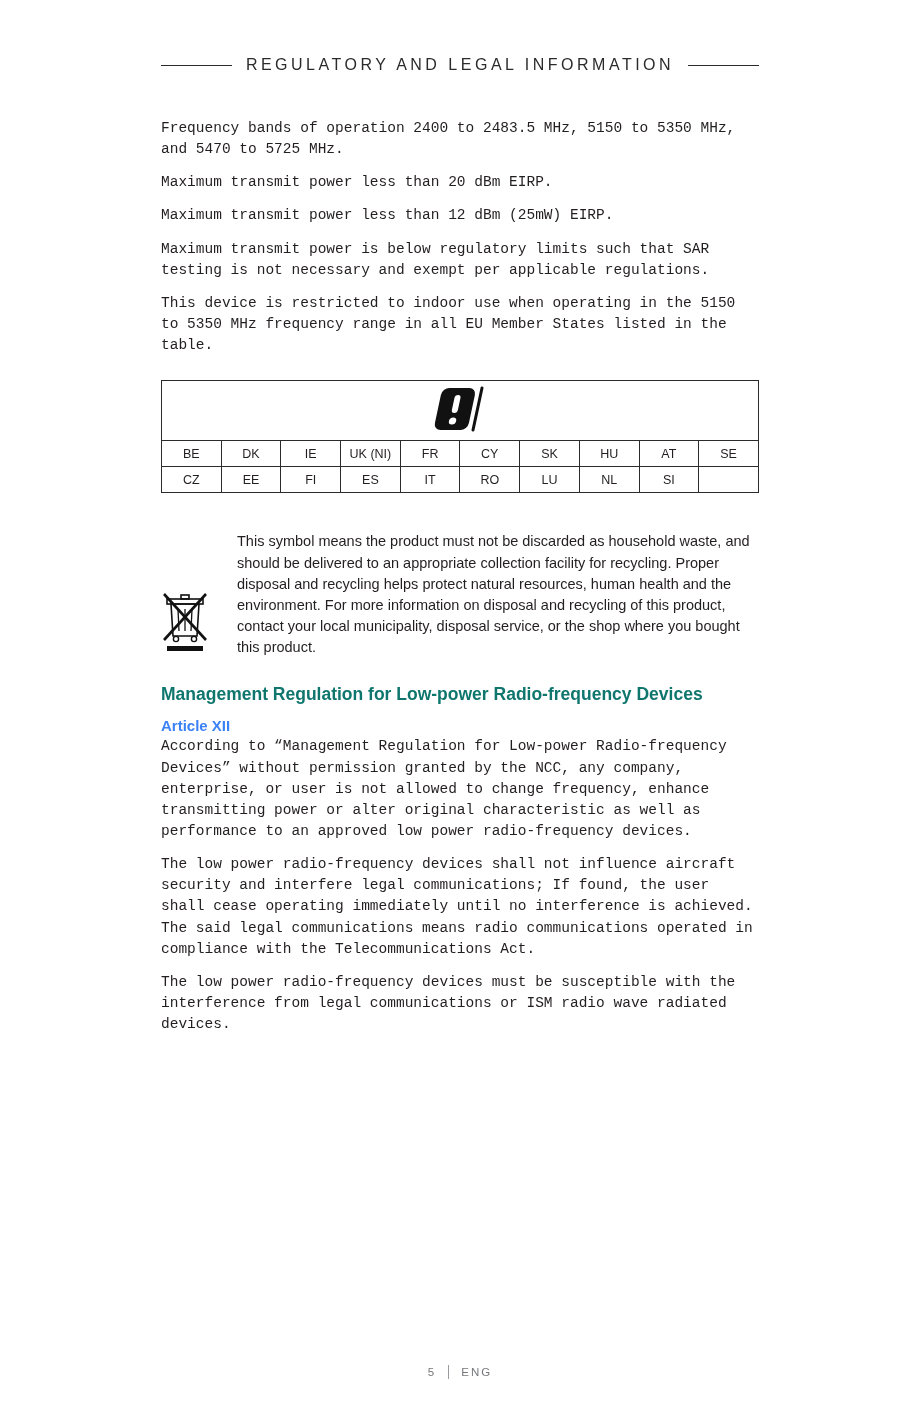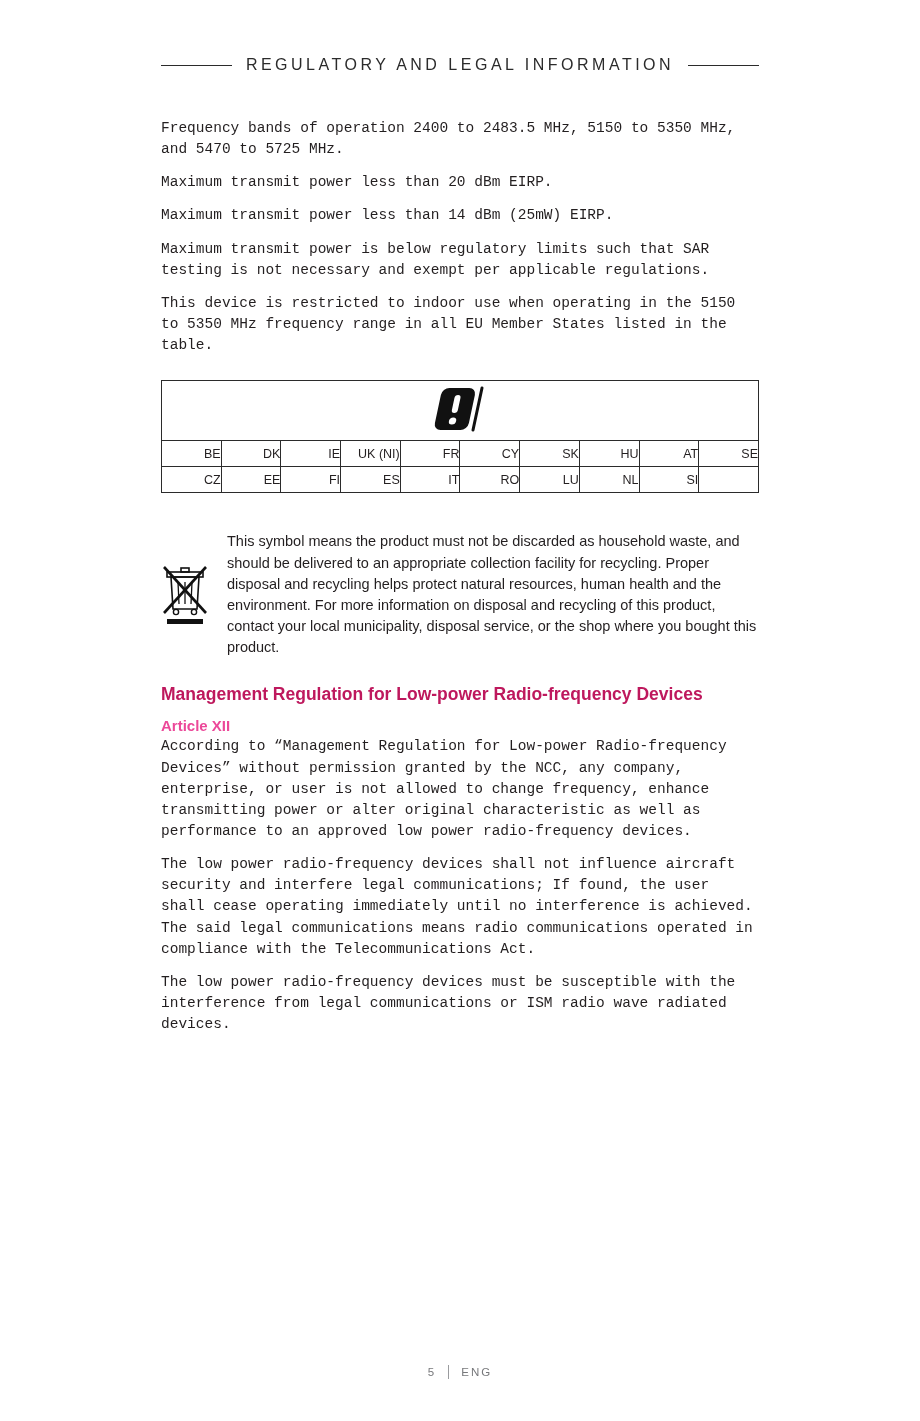--- a/index.html
+++ b/index.html
@@ -47,56 +47,56 @@
   }
   
   table.country-table{
     width:100%;
     border-collapse:collapse;
     margin:24px 0 38px 0;
     table-layout:fixed;
   }
   table.country-table td{
     border:1px solid #2b2b2b;
-    text-align:right;
+    text-align:center;
     font-size:12.5px;
     padding:4px 0;
     height:17px;
     color:#231f20;
   }
   td.icon-cell{
     height:62px;
     padding:4px 0;
   }
   .icon-cell .sym-wrap{display:flex;justify-content:center;align-items:center;height:100%;}
   
   .weee{
     display:flex;
-    gap:18px;
+    gap:28px;
     margin:0 0 26px 0;
-    align-items:center;
+    align-items:flex-end;
   }
   .weee .weee-icon{flex:0 0 48px; padding-top:2px;}
   .weee .weee-text{
     font-size:14.5px;
     line-height:1.46;
     margin:0;
   }
   
   h2.section-title{
     font-size:17.5px;
     font-weight:bold;
     margin:0 0 8px 0;
-    color:#be185d;
+    color:#0f766e;
   }
   h3.article-title{
     font-size:15px;
     font-weight:bold;
     margin:12px 0 2px 0;
-    color:#ec4899;
+    color:#3b82f6;
   }
   
   .footer{
     position:absolute;
     left:0;
     bottom:42px;
     width:100%;
     display:flex;
     justify-content:center;
     align-items:center;
@@ -118,21 +118,21 @@
 <div class="page">
 
   <div class="doc-header">
     <span class="rule"></span>
     <span class="title">REGULATORY AND LEGAL INFORMATION</span>
     <span class="rule"></span>
   </div>
 
   <p class="body-text">Frequency bands of operation 2400 to 2483.5 MHz, 5150 to 5350 MHz, and 5470 to 5725 MHz.</p>
   <p class="body-text">Maximum transmit power less than 20 dBm EIRP.</p>
-  <p class="body-text">Maximum transmit power less than 14 dBm (25mW) EIRP.</p>
+  <p class="body-text">Maximum transmit power less than 12 dBm (25mW) EIRP.</p>
   <p class="body-text">Maximum transmit power is below regulatory limits such that SAR testing is not necessary and exempt per applicable regulations.</p>
   <p class="body-text">This device is restricted to indoor use when operating in the 5150 to 5350 MHz frequency range in all EU Member States listed in the table.</p>
 
   <table class="country-table">
     <tbody>
       <tr>
         <td class="icon-cell" colspan="10">
           <div class="sym-wrap">
             <span>
               <svg width="60" height="48" viewBox="0 0 60 48" aria-hidden="true">

